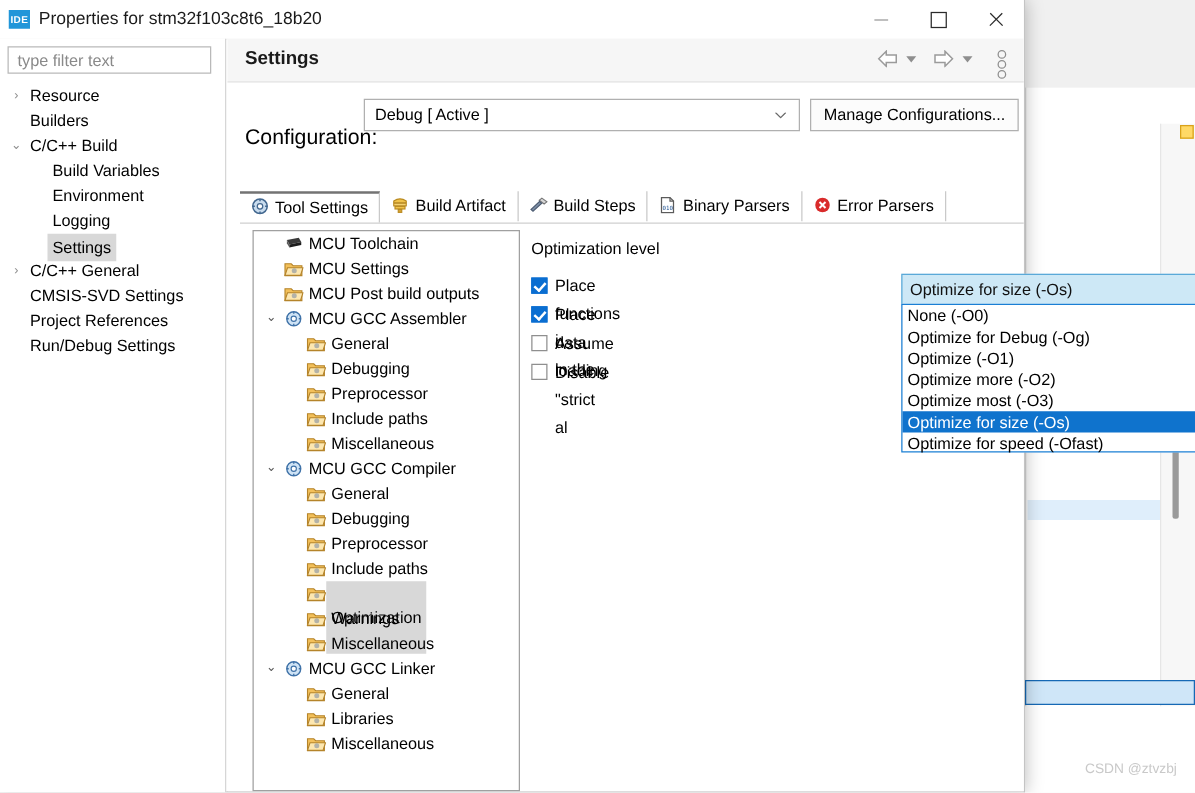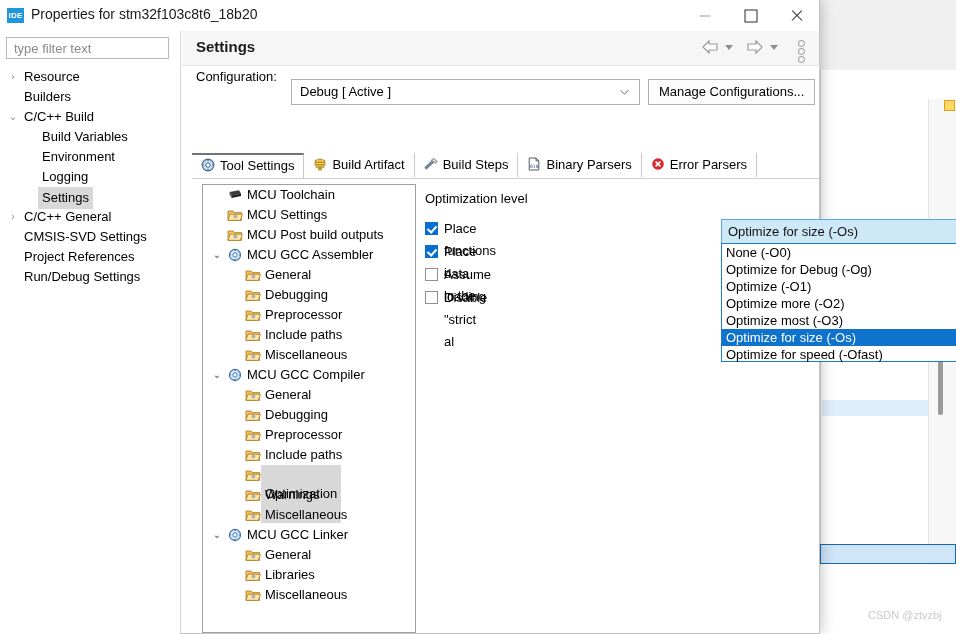--- a/index.html
+++ b/index.html
@@ -62,21 +62,21 @@
   #settings-title{position:absolute;left:14px;top:7px;font-size:15px;font-weight:bold;color:#1a1a1a;}
   .navbtn{position:absolute;top:9px;cursor:default;}
   .arrow-svg{display:block;}
   .caret{position:absolute;top:14px;width:0;height:0;border-left:4px solid transparent;
          border-right:4px solid transparent;border-top:5px solid #8e8e8e;}
   #nav-menu{position:absolute;left:616px;top:9px;width:6px;}
   #nav-menu i{display:block;width:5px;height:5px;border:1px solid #8e8e8e;border-radius:50%;margin-bottom:1px;}
 
   
   #config-row{position:absolute;left:0;top:35px;width:100%;height:64px;}
-  #config-label{position:absolute;left:14px;top:3px;font-size:13px;}
+  #config-label{position:absolute;left:14px;top:34px;font-size:17px;}
   #config-combo{position:absolute;left:109px;top:13px;width:349px;height:26px;border:1px solid #b0b0b0;
                 background:#fff;box-sizing:border-box;}
   #config-value{position:absolute;left:8px;top:4px;font-size:13px;}
   #config-caret{position:absolute;right:10px;top:10px;width:9px;height:5px;}
   #manage-btn{position:absolute;left:466px;top:13px;height:26px;padding:0 10px;line-height:24px;
               border:1px solid #b0b0b0;background:#fcfcfc;font-size:13px;box-sizing:border-box;cursor:default;}
 
   
   #tabbar{position:absolute;left:10px;top:122px;right:0;height:25px;border-bottom:1px solid #d0d0d0;}
   .tab{position:relative;float:left;height:24px;line-height:24px;padding:0 9px 0 8px;font-size:13px;

